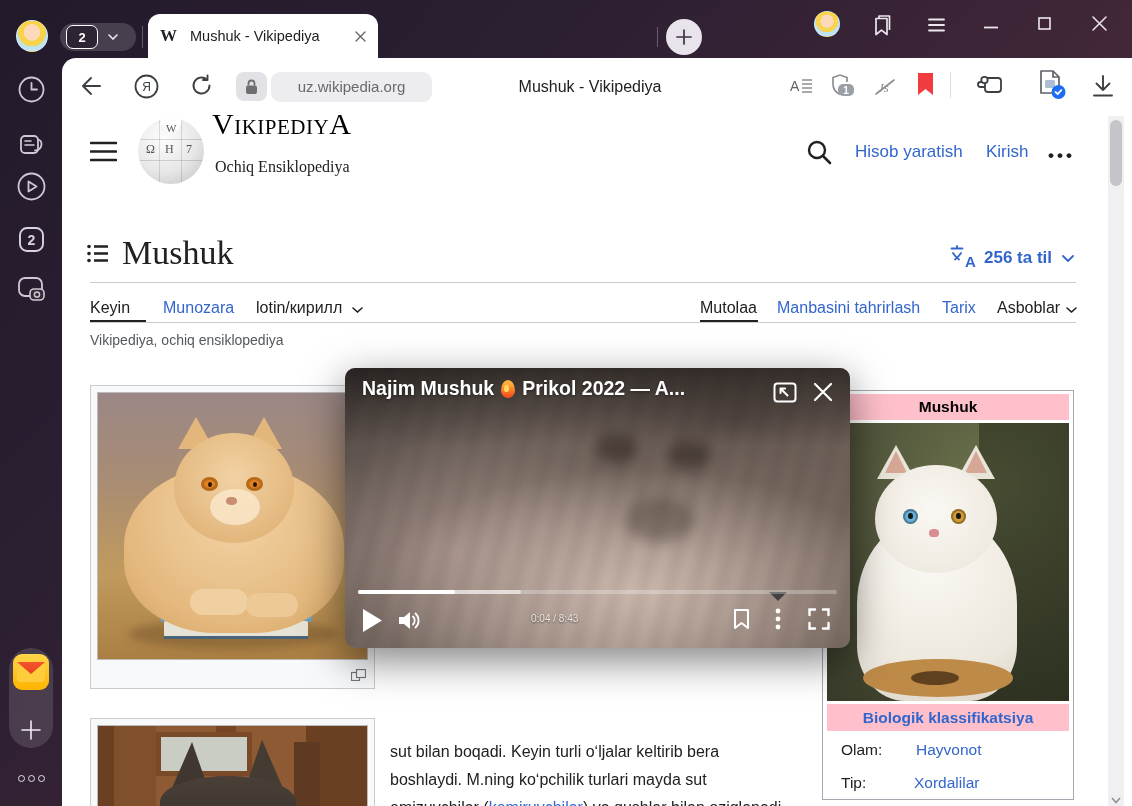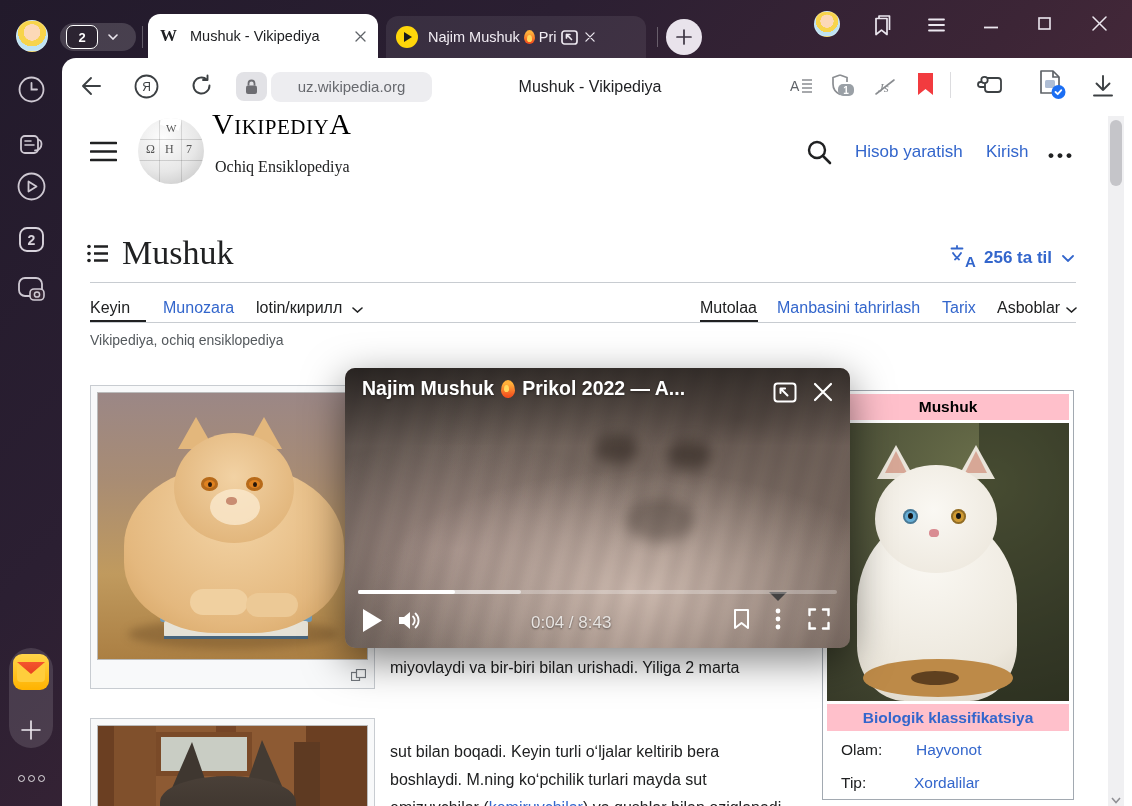--- a/index.html
+++ b/index.html
@@ -46,21 +46,21 @@
       radial-gradient(95% 80% at 78% 18%,#63564f,transparent 65%),
       linear-gradient(118deg,#5a504b,#887970 45%,#9b897f 65%,#6f6058);}
   .pip-stripes{position:absolute;inset:-10px;background:repeating-linear-gradient(104deg,rgba(48,40,36,.38) 0 9px,rgba(120,105,95,0) 9px 25px);filter:blur(7px);opacity:.55;}
   .blob{position:absolute;border-radius:50%;filter:blur(7px);background:rgba(42,32,28,.55);}
   .pip-top{position:absolute;left:0;right:0;top:0;height:78px;background:linear-gradient(180deg,rgba(0,0,0,.55),rgba(0,0,0,0));}
   .pip-title{font-size:19.5px;font-weight:bold;color:#fff;white-space:nowrap;text-shadow:0 1px 3px rgba(0,0,0,.4);}
   .popup{background:rgba(62,62,62,.95);border-radius:10px;color:#efefef;font-size:15.5px;box-shadow:0 6px 22px rgba(0,0,0,.35);}
   .toggle{width:46px;height:22px;border-radius:11px;background:#f6d64b;position:relative;}
   .toggle .knob{position:absolute;right:2px;top:2px;width:18px;height:18px;border-radius:50%;background:#fff;}
   .seg{position:absolute;top:0;height:100%;border-radius:2px;}
-  .pip-time{font-size:17px;color:#e8e4e1;text-shadow:0 1px 2px rgba(0,0,0,.5);white-space:nowrap;}
+  .pip-time{font-size:10px;color:#e8e4e1;text-shadow:0 1px 2px rgba(0,0,0,.5);white-space:nowrap;}
   
   .sb-track{background:#f0f0f2;}
   .sb-thumb{background:#c5c5c9;border-radius:6px;}
   .dotring{width:7px;height:7px;border:1.6px solid rgba(255,255,255,.85);border-radius:50%;box-sizing:border-box;display:inline-block;margin:0 1.4px;}
 </style>
 </head>
 <body>
 
 <div class="screen">
 
@@ -80,41 +80,20 @@
   <div class="abs tab active" style="left:148px;top:14px;width:230px;height:44px;padding:0 12px;">
     <span style="font-family:'Liberation Serif',serif;font-size:17px;font-weight:bold;">W</span>
     <span class="tab-title" style="margin-left:13px;flex:1;">Mushuk - Vikipediya</span>
     <span style="color:#5f6368;">
       <svg width="11" height="11" viewBox="0 0 11 11">
           <path d="M1 1l9 9M10 1l-9 9" stroke="currentColor" stroke-width="1.3" stroke-linecap="round"></path>
         </svg>
       </span>
   </div>
 
-  <div class="abs tab inactive" style="left:386px;top:16px;width:260px;height:42px;padding:0 10px;">
-    <span style="width:22px;height:22px;border-radius:50%;background:#ffd60a;display:flex;align-items:center;justify-content:center;flex:none;">
-      <svg width="9" height="10" viewBox="0 0 9 10">
-          <path d="M1 0l8 5-8 5z" fill="#1b1b1b"></path>
-        </svg>
-      </span>
-    <span class="tab-title" style="margin-left:10px;">
-      <span>Najim Mushuk</span><span class="flame"></span><span>Pri</span>
-    </span>
-    <span class="ico" style="margin-left:4px;">
-      <svg width="17" height="15" viewBox="0 0 17 15">
-          <rect x="1" y="1" width="15" height="13" rx="2.5" fill="none" stroke="currentColor" stroke-width="1.7"></rect>
-          <path d="M10.5 9.5L5.5 4.5m0 0v3.4m0-3.4h3.4" stroke="currentColor" stroke-width="1.7" fill="none" stroke-linecap="round"></path>
-        </svg>
-      </span>
-    <span class="ico" style="margin-left:7px;">
-      <svg width="10" height="10" viewBox="0 0 11 11">
-          <path d="M1 1l9 9M10 1l-9 9" stroke="currentColor" stroke-width="1.4" stroke-linecap="round"></path>
-        </svg>
-      </span>
-  </div>
 
   <div class="abs vdiv" style="left:657px;top:27px;height:20px;"></div>
   <div class="abs newtab" style="left:666px;top:19px;width:36px;height:36px;">
     <svg width="16" height="16" viewBox="0 0 16 16">
         <path d="M8 1v14M1 8h14" stroke="#3c3542" stroke-width="1.7" stroke-linecap="round"></path>
       </svg>
   </div>
 
   <div class="abs avatar" style="left:814px;top:11px;width:26px;height:26px;"></div>
   <span class="abs ico" style="left:872px;top:14px;">
@@ -381,21 +360,20 @@
     <div class="thumb-img" style="position:absolute;left:6px;top:6px;width:271px;height:90px;">
       <div style="position:absolute;inset:0;background:linear-gradient(90deg,#6b3f22 0 16px,#80502c 16px 58px,#8d5a33 58px 118px,#764526 118px 138px,#8d5a33 138px 208px,#6b3f22 208px 100%);"></div>
       <div style="position:absolute;left:58px;top:6px;width:96px;height:44px;background:#c9cdc4;border:5px solid #7a4a28;box-sizing:border-box;"></div>
       <div style="position:absolute;left:196px;top:16px;width:26px;height:74px;background:#5e3a22;"></div>
       <div style="position:absolute;left:74px;top:16px;width:0;height:0;border-left:20px solid transparent;border-right:16px solid transparent;border-bottom:46px solid #3f3730;"></div>
       <div style="position:absolute;left:148px;top:14px;width:0;height:0;border-left:16px solid transparent;border-right:20px solid transparent;border-bottom:46px solid #443b33;"></div>
       <div style="position:absolute;left:62px;top:50px;width:136px;height:52px;border-radius:50% 50% 0 0;background:linear-gradient(180deg,#4a4038,#3a322b);"></div>
     </div>
   </div>
 
-  <div class="abs bodyline" style="left:390px;top:658px;">miyovlaydi va bir-biri bilan urishadi. Yiliga 2 marta</div>
   <div class="abs bodyline" style="left:390px;top:770px;">boshlaydi. M.ning koʻpchilik turlari mayda sut</div>
   <div class="abs bodyline" style="left:390px;top:742px;">sut bilan boqadi. Keyin turli oʻljalar keltirib bera</div>
   <div class="abs bodyline" style="left:390px;top:798px;"><span>emizuvchilar (</span><span class="blue">kemiruvchilar</span><span>) va qushlar bilan oziqlanadi</span></div>
 
   <div class="abs ibx" style="left:822px;top:390px;width:252px;height:410px;">
     <div class="ibx-hdr" style="position:absolute;left:4px;top:3px;right:4px;height:26px;color:#000;">Mushuk</div>
     <div style="position:absolute;left:4px;top:32px;right:4px;height:278px;overflow:hidden;">
       <div style="position:absolute;inset:0;background:radial-gradient(circle at 68% 22%,#6d724c,#4c5038 58%,#383b29);"></div>
       <div style="position:absolute;left:152px;top:0;width:90px;height:278px;background:rgba(25,28,18,.45);"></div>
       <div style="position:absolute;left:50px;top:22px;width:0;height:0;border-left:19px solid transparent;border-right:19px solid transparent;border-bottom:34px solid #e9e4da;"></div>

